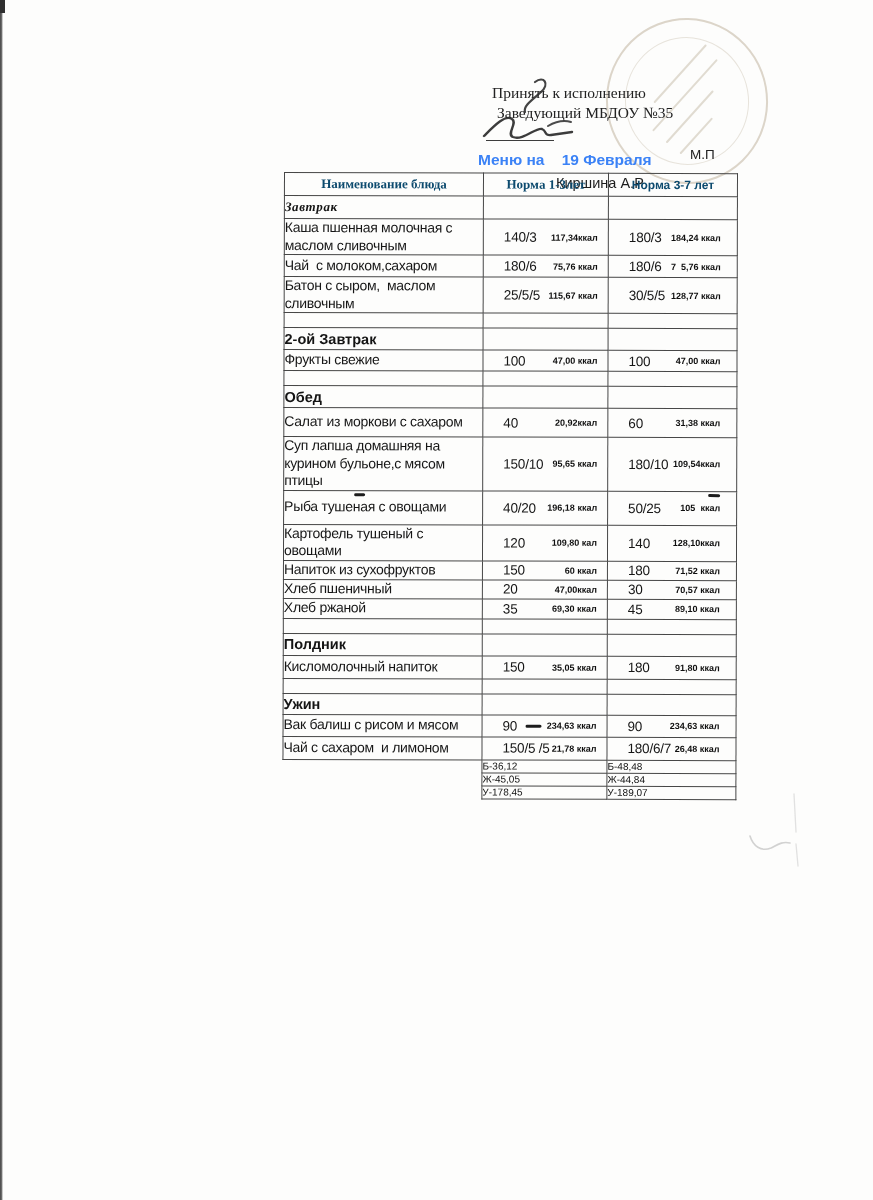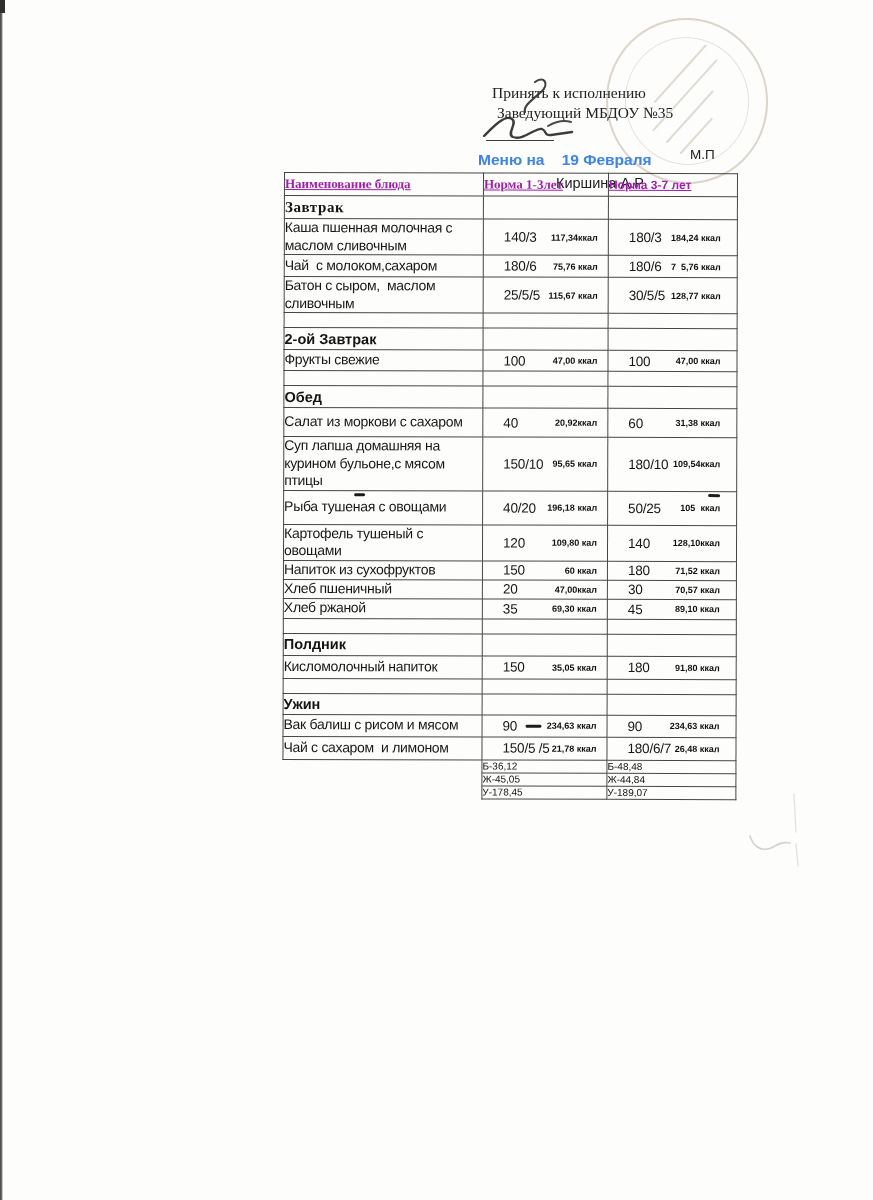--- a/index.html
+++ b/index.html
@@ -24,26 +24,26 @@
   .sl1{left:38px;top:52px;width:78px;}
   .sl2{left:30px;top:74px;width:96px;}
   .sl3{left:44px;top:96px;width:70px;}
   .sl4{left:58px;top:116px;width:48px;}
   
   .menu-title{position:absolute;left:478px;top:151px;font-weight:bold;font-size:15.5px;color:#3b82f6;white-space:pre;}
   
   .menu-table{position:absolute;left:284px;top:172px;width:453px;border-collapse:collapse;table-layout:fixed;
               transform:rotate(0.15deg);transform-origin:top left;}
   .menu-table th,.menu-table td{border:1px solid #474747;padding:0;vertical-align:middle;overflow:hidden;}
-  .th{font-weight:bold;text-align:left;color:#a21caf;text-decoration:underline;}
+  .th{font-weight:bold;text-align:center;color:#0c4a6e;}
   .th-serif{font-family:"Liberation Serif",serif;font-size:13px;}
   .th-sans{font-family:"Liberation Sans",sans-serif;font-size:12px;}
   thead tr{height:23px;}
   .c-section{font-weight:bold;padding-left:3px;font-size:14.5px;color:#141414;}
-  .serif-sec{font-family:"Liberation Serif",serif;font-size:15px;letter-spacing:.6px;}
+  .serif-sec{font-family:"Liberation Serif",serif;font-size:13px;letter-spacing:.6px;font-style:italic;}
   .c-name{padding:1px 2px 2px 3px;position:relative;}
   .dish-text{font-size:14px;letter-spacing:-0.3px;line-height:1.25;color:#161616;white-space:pre-wrap;display:block;}
   .c-val{position:relative;}
   .vwrap{display:flex;justify-content:space-between;align-items:center;padding:0 10px 0 20px;height:100%;}
   .c3 .vwrap{padding-right:16px;}
   .portion{font-size:13.5px;color:#161616;letter-spacing:-0.2px;white-space:pre;display:inline-flex;align-items:center;gap:8px;}
   .kcal{font-weight:bold;font-size:9px;color:#0f0f0f;white-space:pre;}
   .dash{position:absolute;height:3px;background:#1c1c1c;border-radius:2px;}
   .dash-c1{top:2px;left:70px;width:11px;}
   .dash-c3{top:2px;right:16px;width:12px;}

